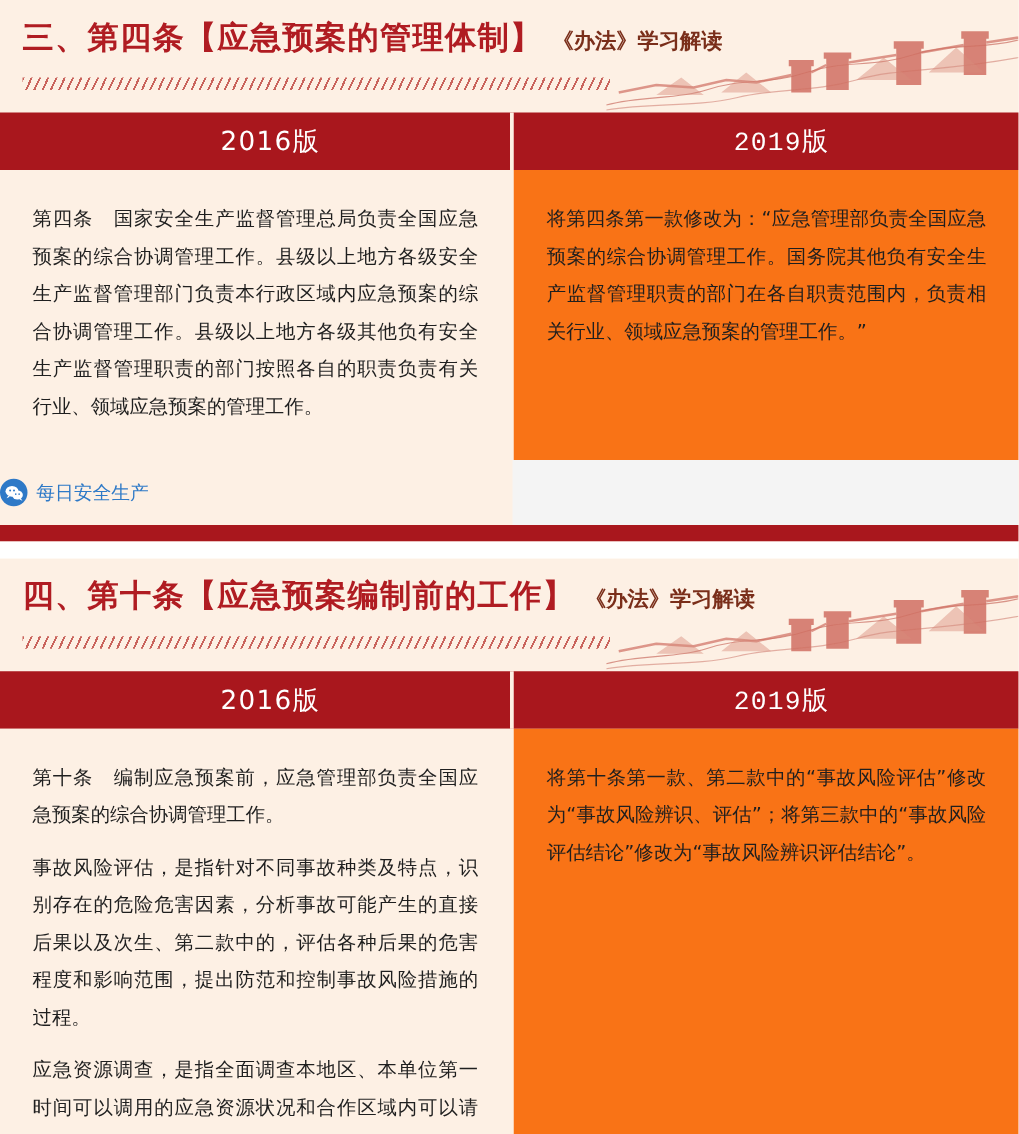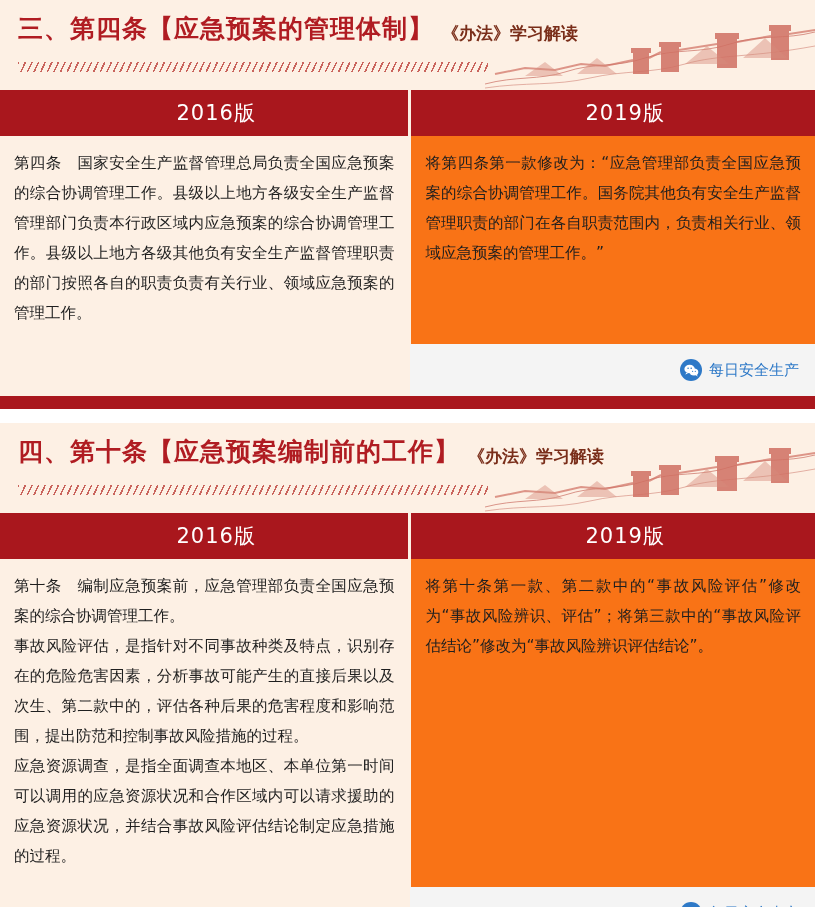--- a/index.html
+++ b/index.html
@@ -31,21 +31,21 @@
     overflow: hidden;
   }
   .title-row {
     display: flex;
     align-items: flex-end;
     gap: 8px;
     position: relative;
     z-index: 3;
   }
   .sec-title {
-    font-family: Liberation Mono, monospace;
+    font-family: Liberation Serif, serif;
     font-size: 25px;
     font-weight: bold;
     color: #b01c22;
     letter-spacing: 1px;
     line-height: 34px;
     white-space: nowrap;
   }
   .sec-sub {
     font-size: 17px;
     color: #7a2e1a;
@@ -92,42 +92,42 @@
     color: #ffffff;
     font-size: 21px;
     font-weight: normal;
     height: 46px;
     text-align: center;
     vertical-align: middle;
     border-right: 3px solid #fdf0e4;
     letter-spacing: 1px;
     padding-left: 24px;
   }
-  .tbl th:last-child { border-right: none; }
+  .tbl th:last-child { border-right: none; font-family: Liberation Mono, monospace; }
   .tbl td {
     vertical-align: top;
     padding: 12px 14px 16px 14px;
     font-size: 15.5px;
     line-height: 30px;
     color: #1f1f1f;
     border-right: 3px solid #fdf0e4;
   }
   .tbl td:last-child { border-right: none; }
   .col-left  { width: 50.3%; background: #fdf0e4; }
   .col-right { width: 49.7%; background: #f97316; }
-  .para { margin: 0; text-align: justify; }
+  .para { margin: 12px; text-align: justify; }
 
   
   .sec-footer {
     position: relative;
     height: 52px;
     background: #f4f4f4;
     display: flex;
     align-items: center;
-    justify-content: flex-end;
+    justify-content: flex-start;
     padding-right: 16px;
   }
   .sec-footer::before {
     content: "";
     position: absolute;
     left: 0; top: 0; bottom: 0;
     width: 50.3%;
     background: #fdf0e4;
   }
   .account {

